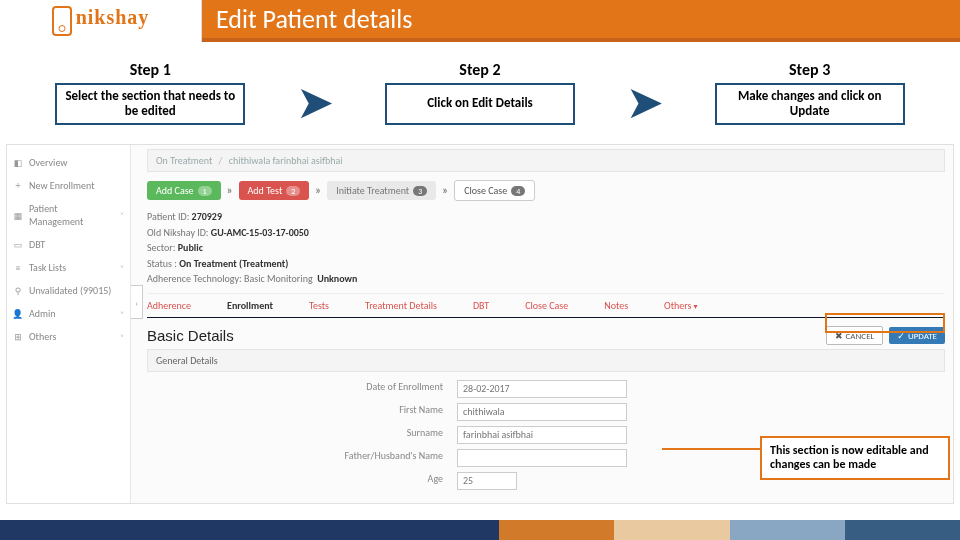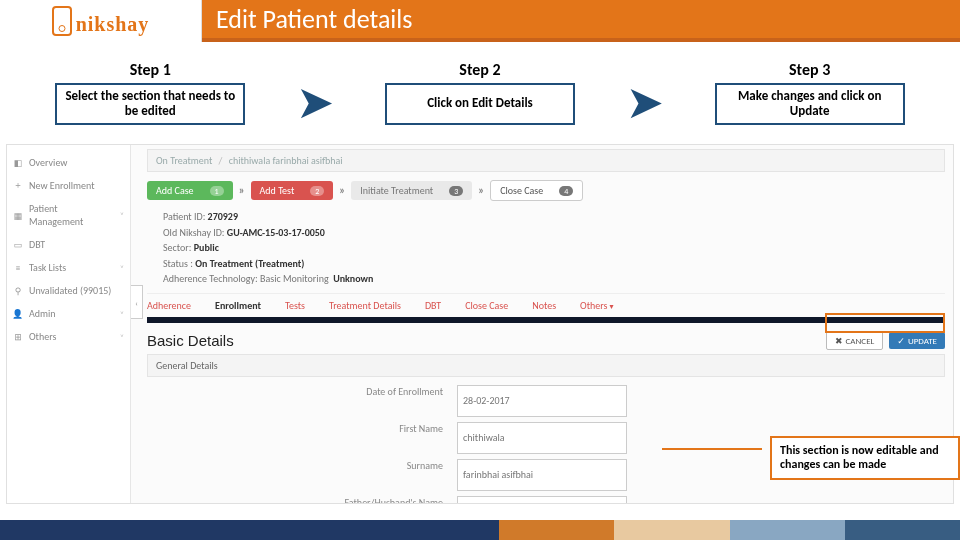--- a/index.html
+++ b/index.html
@@ -1,65 +1,65 @@
 <!DOCTYPE html>
 <html><head>
 <meta charset="utf-8">
 <style>
   *{box-sizing:border-box;margin:0;padding:0;font-family:Calibri,Arial,sans-serif}
   html,body{width:960px;height:540px;overflow:hidden;background:#fff}
   .slide{position:relative;width:960px;height:540px}
   .title-bar{position:absolute;top:0;left:0;right:0;height:42px;display:flex;align-items:center}
   .logo{width:202px;height:42px;display:flex;align-items:center;justify-content:center;border-right:1px solid #ddd}
-  .logo-box{display:flex;align-items:flex-end;gap:4px}
+  .logo-box{display:flex;align-items:flex-start;gap:4px}
   .logo-phone{width:20px;height:30px;border:2px solid #e37519;border-radius:4px;position:relative}
   .logo-phone::after{content:"";position:absolute;bottom:2px;left:50%;transform:translateX(-50%);width:5px;height:5px;border-radius:50%;border:1px solid #e37519}
   .logo-text{font-family:"Comic Sans MS",cursive;font-size:20px;font-weight:700;color:#e37519;letter-spacing:1px}
   .title-strip{flex:1;height:42px;background:#e37519;border-bottom:4px solid #c8621a;color:#fff;font-size:26px;font-weight:400;padding-left:14px;display:flex;align-items:center}
   .steps{position:absolute;top:52px;left:0;right:0;height:80px;display:flex;align-items:center;justify-content:space-around;padding:0 30px}
   .step-col{display:flex;flex-direction:column;align-items:center;gap:4px}
   .step-title{font-size:16px;font-weight:700;color:#000}
   .step-box{border:2px solid #1f4e79;background:#fff;color:#000;font-size:13px;font-weight:700;width:190px;height:42px;display:flex;align-items:center;justify-content:center;text-align:center;padding:2px 6px;line-height:1.1}
   .big-arrow{color:#1f4e79;font-size:46px;line-height:0;align-self:center;margin-top:20px}
   .screenshot{position:absolute;top:144px;left:6px;right:6px;height:360px;border:1px solid #e0e0e0;background:#fbfbfb;overflow:hidden;font-size:10px;color:#666}
   .shot-wrap{display:flex;width:100%;height:100%}
   .sidebar{width:124px;border-right:1px solid #e6e6e6;background:#fff;padding-top:6px}
   .side-item{display:flex;align-items:center;gap:6px;padding:5px 6px;color:#888;filter:blur(0.45px)}
   .side-ic{width:10px;height:10px;display:inline-flex;align-items:center;justify-content:center;font-size:9px;color:#999}
   .side-car{margin-left:auto;font-size:8px;color:#bbb}
   .toggle{position:absolute;left:124px;top:140px;width:12px;height:34px;border:1px solid #ccc;border-left:none;background:#fff;display:flex;align-items:center;justify-content:center;font-size:9px;color:#999}
   .main{flex:1;padding:4px 8px 0 16px}
   .crumb{background:#f4f4f4;border:1px solid #e4e4e4;padding:4px 8px;color:#9aa;filter:blur(0.4px)}
   .crumb .sep{color:#bbb;margin:0 4px}
   .wflow{display:flex;align-items:center;gap:6px;margin:8px 0}
-  .wf-btn{display:inline-flex;align-items:center;gap:16px;padding:3px 9px;border-radius:3px;color:#fff;font-size:10px}
+  .wf-btn{display:inline-flex;align-items:center;gap:4px;padding:3px 9px;border-radius:3px;color:#fff;font-size:10px}
   .wf-green{background:#5cb85c}
   .wf-red{background:#d9534f}
   .wf-grey{background:#e9e9e9;color:#777}
   .wf-white{background:#fff;color:#555;border:1px solid #ccc}
   .badge{background:rgba(255,255,255,.35);border-radius:7px;padding:0 5px;font-size:8px}
   .wf-grey .badge,.wf-white .badge{background:#777;color:#fff}
   .dchev{color:#888;font-size:11px;font-weight:bold}
-  .info-lines{margin:2px 0 6px 16px;line-height:1.55;color:#777;filter:blur(0.35px)}
+  .info-lines{margin:2px 0 6px 0;line-height:1.55;color:#777;filter:blur(0.35px)}
   .info-lines b{color:#333;font-weight:600}
-  .tabs{display:flex;gap:24px;border-top:1px solid #eee;border-bottom:6px solid #0f172a;padding:5px 0;font-size:10px}
+  .tabs{display:flex;gap:36px;border-top:1px solid #eee;border-bottom:1px solid #0f172a;padding:5px 0;font-size:10px}
   .tab{color:#d9534f;cursor:pointer}
   .tab.active{color:#333;font-weight:600}
   .tab .car{font-size:8px;margin-left:2px}
   .panel-head{display:flex;align-items:center;justify-content:space-between;margin:8px 0 4px 0}
   .panel-title{font-size:15px;font-weight:400;color:#222;font-family:"Segoe UI",Arial,sans-serif}
   .btns{display:flex;gap:6px;align-items:center}
   .btn-cancel{border:1px solid #bbb;background:#fff;color:#555;font-size:9px;padding:3px 8px;display:inline-flex;align-items:center;gap:3px;border-radius:2px}
   .btn-update{background:#337ab7;color:#fff;font-size:9px;padding:3px 8px;display:inline-flex;align-items:center;gap:3px;border-radius:2px}
   .update-hi{position:absolute;border:2px solid #e37519;pointer-events:none}
   .section-h{background:#f4f4f4;border:1px solid #e4e4e4;padding:4px 8px;color:#666;font-size:10px;margin-bottom:8px}
   .frow{display:flex;align-items:flex-start;margin:5px 0;filter:blur(0.3px)}
   .flab{width:310px;text-align:right;color:#888;padding-right:14px;font-size:10px}
-  .finp{width:170px;height:32px;border:1px solid #ccc;background:#fff;color:#777;font-size:10px;padding:0 5px;display:flex;align-items:center}
-  .callout{position:absolute;right:0;bottom:60px;border:2px solid #e37519;background:#fff;padding:6px 8px;font-size:12px;font-weight:700;color:#000;width:190px;line-height:1.15}
+  .finp{width:170px;height:18px;border:1px solid #ccc;background:#fff;color:#777;font-size:10px;padding:0 5px;display:flex;align-items:center}
+  .callout{position:absolute;right:10px;bottom:60px;border:2px solid #e37519;background:#fff;padding:6px 8px;font-size:12px;font-weight:700;color:#000;width:190px;line-height:1.15}
   .callout-arm{position:absolute;width:80px;height:40px;border-left:2px solid #e37519;border-bottom:2px solid #e37519}
   .callout-arm.a3{right:198px;bottom:90px;width:100px;height:2px;background:#e37519;border:none}
   .footer-bar{position:absolute;bottom:0;left:0;right:0;height:20px;display:flex}
   .fb{height:100%}
   .fb1{background:#203864;width:52%}
   .fb2{background:#d07a2a;width:12%}
   .fb3{background:#e8c9a0;width:12%}
   .fb4{background:#89a7c2;width:12%}
   .fb5{background:#385d82;width:12%}
 </style>

